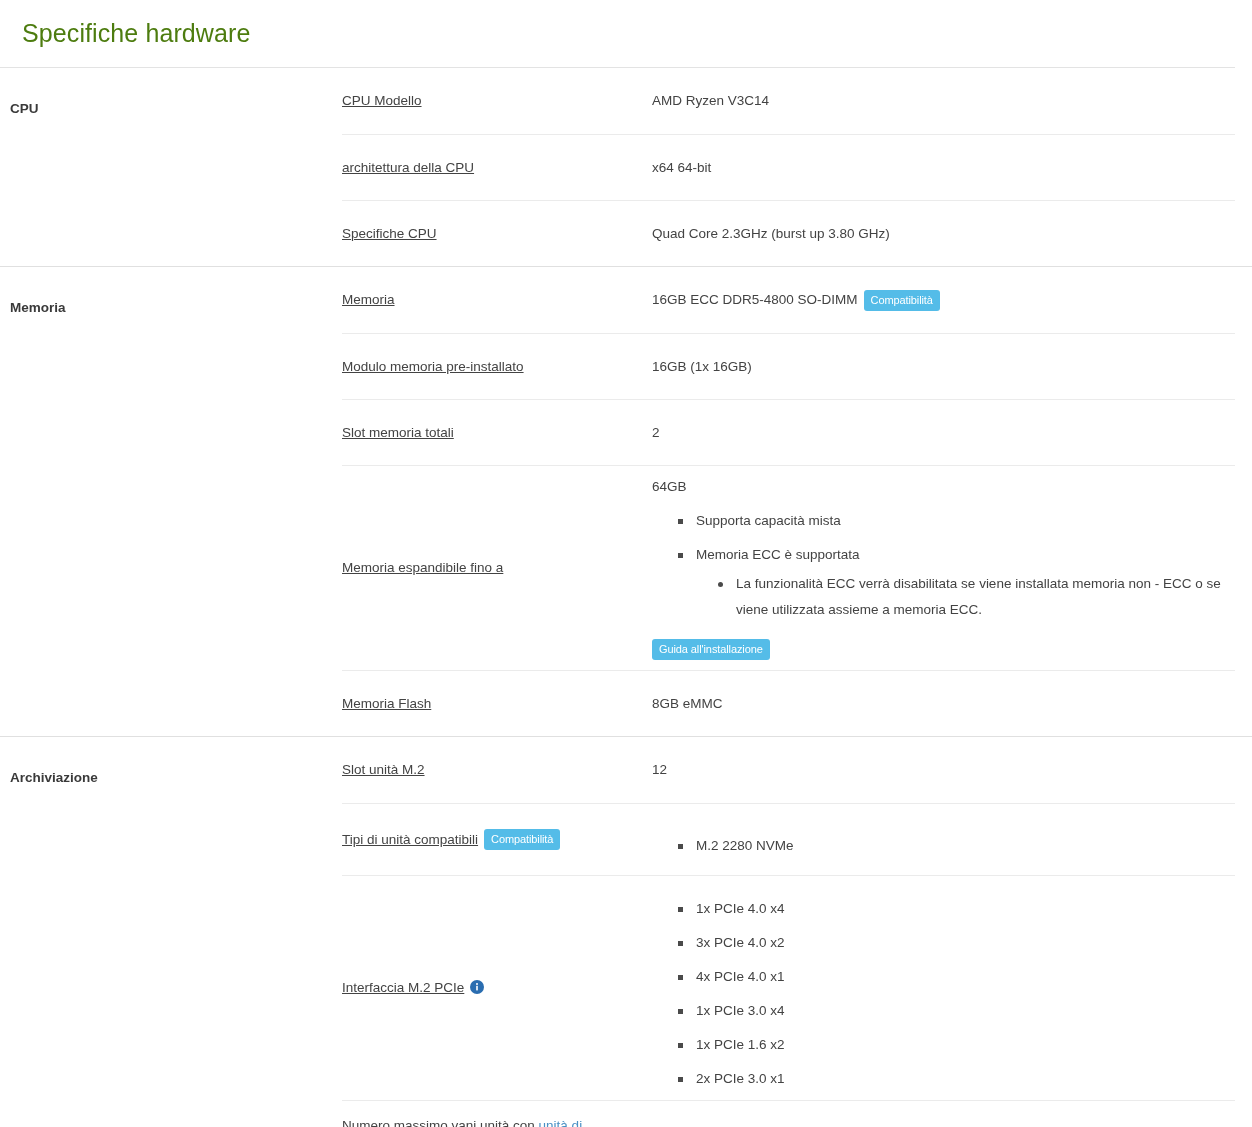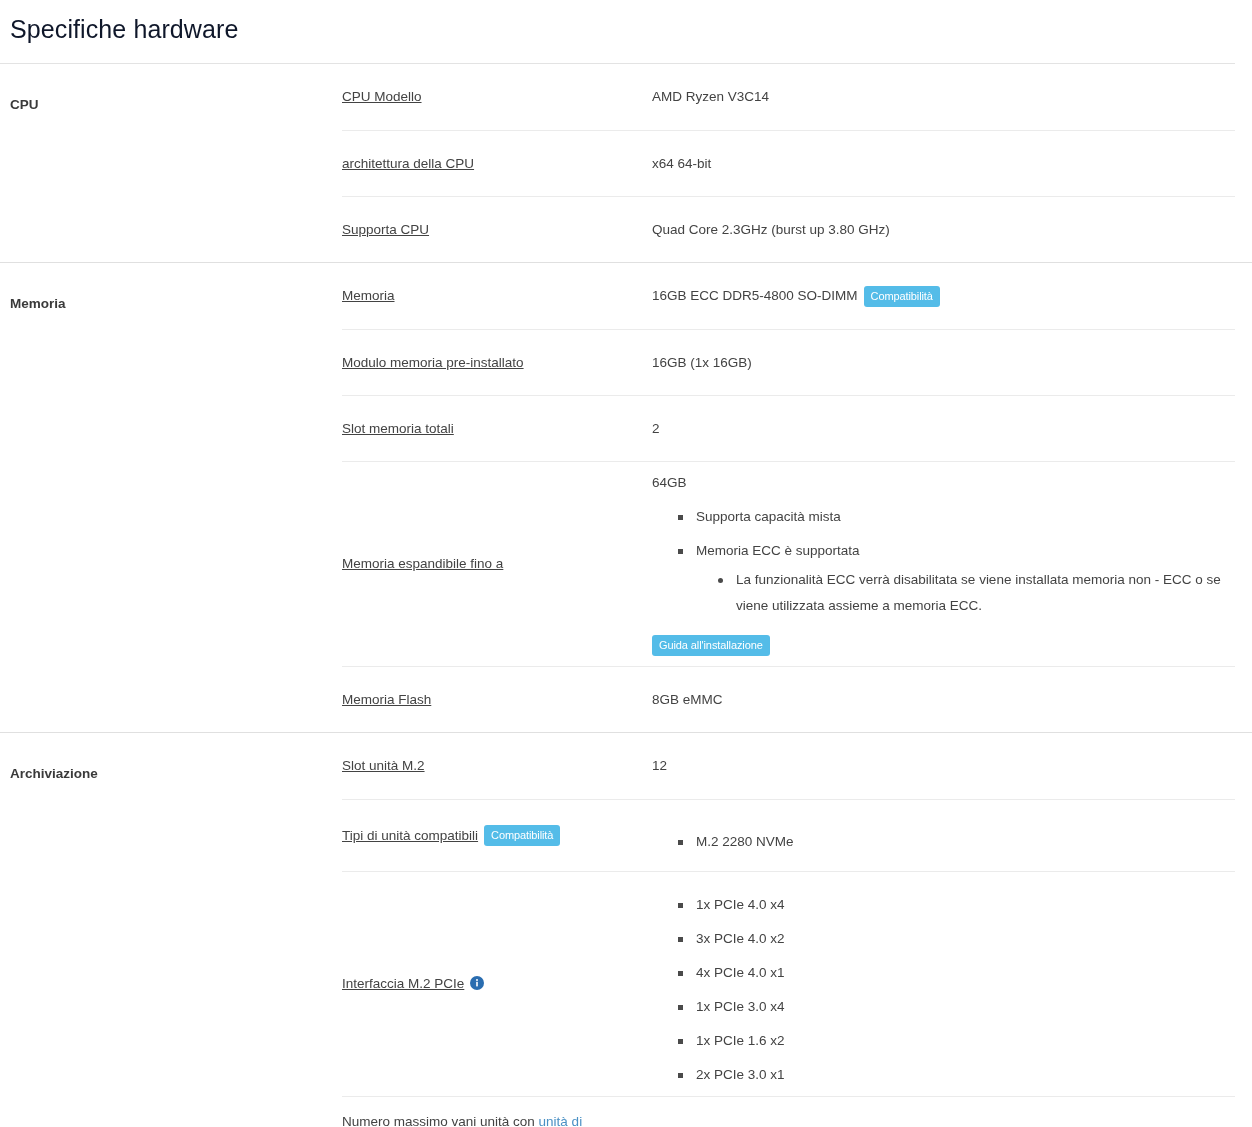--- a/index.html
+++ b/index.html
@@ -16,25 +16,25 @@
     color: #3d3d3d;
     -webkit-font-smoothing: antialiased;
   }
 
   .page { width: 1252px; position: relative; }
 
   
   .page-title {
     font-size: 25px;
     font-weight: 400;
-    color: #0f172a;
+    color: #4d7c0f;
     letter-spacing: .1px;
-    padding: 12px 0 0 10px;
+    padding: 4px 0 0 10px;
     line-height: 34px;
-    margin: 0;
+    margin: 12px;
   }
   .title-rule {
     height: 1px;
     background: #e3e3e3;
     margin: 17px 17px 0 0;
   }
 
   
   .spec-table { width: 1252px; }
 
@@ -193,21 +193,21 @@
           <div class="row-key">CPU Modello</div>
           <div class="row-val">AMD Ryzen V3C14</div>
         </div>
 
         <div class="spec-row">
           <div class="row-key">architettura della CPU</div>
           <div class="row-val">x64 64-bit</div>
         </div>
 
         <div class="spec-row">
-          <div class="row-key">Supporta CPU</div>
+          <div class="row-key">Specifiche CPU</div>
           <div class="row-val">Quad Core 2.3GHz (burst up 3.80 GHz)</div>
         </div>
 
       </div>
     </div>
 
     <div class="spec-section">
       <div class="section-label">Memoria</div>
       <div class="section-rows">
 

